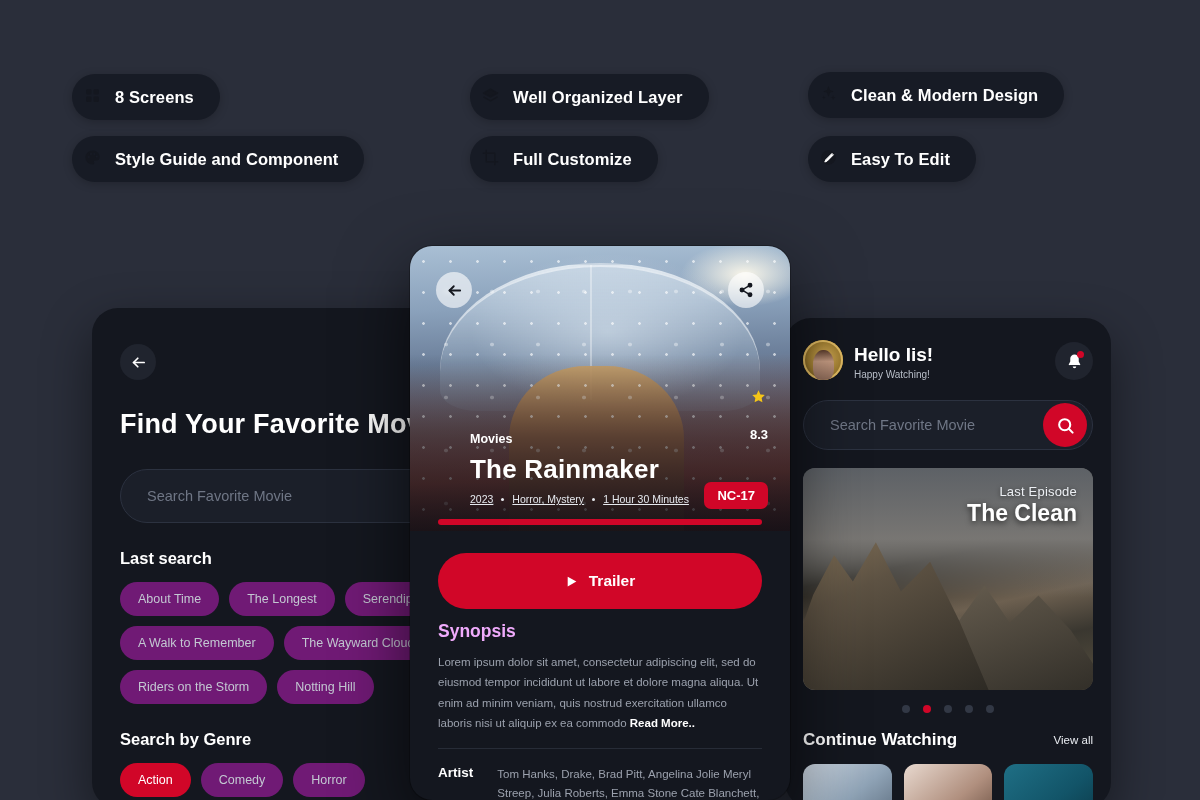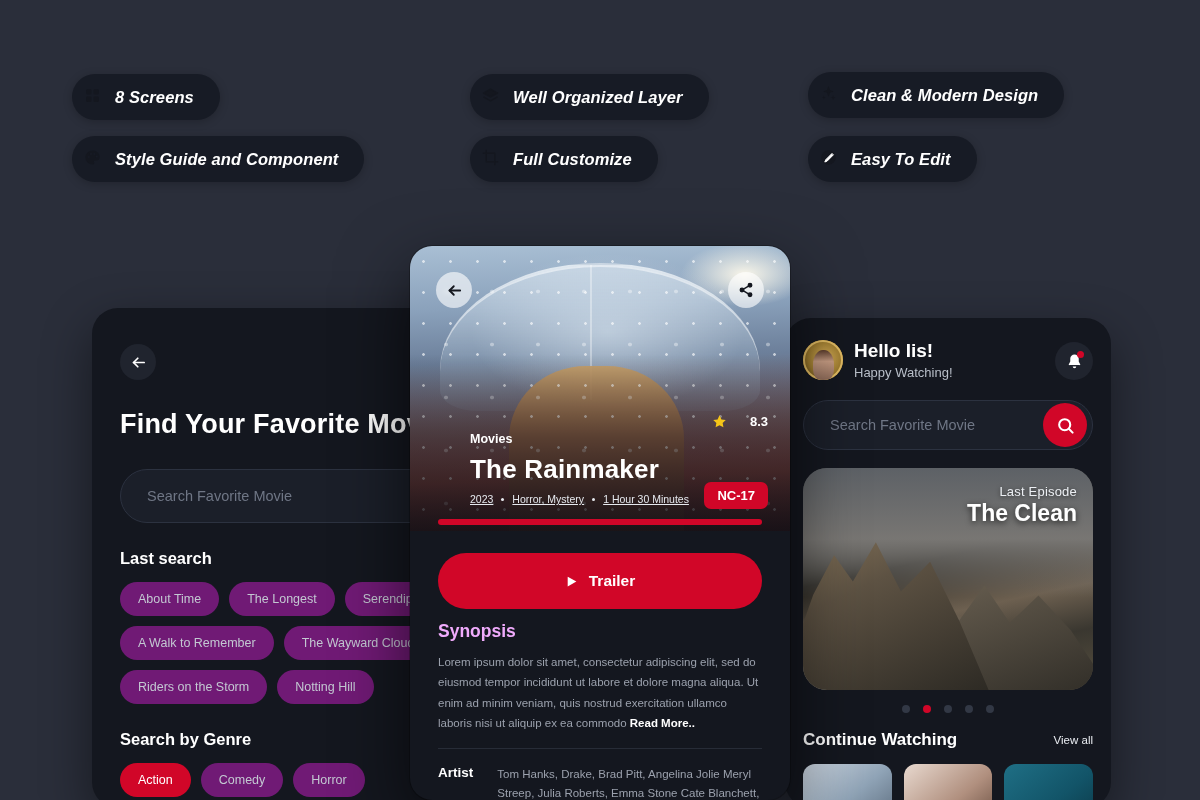--- a/index.html
+++ b/index.html
@@ -10,21 +10,20 @@
     -webkit-font-smoothing:antialiased;
   }
   #stage { position:relative; width:1200px; height:800px; }
 
   
   .badge {
     position:absolute; display:flex; align-items:center; gap:14px;
     background:#171b25; border-radius:40px;
     padding:0 26px 0 12px; height:46px;
     box-shadow:0 2px 10px rgba(0,0,0,.22);
-    font-style:italic;
   }
   .badge .blabel {
     color:#fff; font-size:16.5px; font-weight:bold; letter-spacing:.1px;
     white-space:nowrap;
   }
 
   
   .phone { position:absolute; background:#14171f; overflow:hidden; }
 
   
@@ -74,33 +73,33 @@
     background:radial-gradient(circle at 55% 45%, #d8b05a 0%, #9c7a2e 55%, #3a2f14 100%);
     box-shadow:inset 0 0 0 2px #e0ba63;
     position:relative; overflow:hidden;
   }
   .avatar::after{
     content:""; position:absolute; left:26%; top:24%; width:52%; height:76%;
     border-radius:48% 48% 35% 35%;
     background:linear-gradient(180deg,#5b3c2c 0%,#c59b82 38%,#8d6a58 100%);
   }
   .hello { color:#fff; font-size:19px; font-weight:bold; line-height:1.15; }
-  .sub { color:#b9bfc9; font-size:13px; margin-top:3px; }
+  .sub { color:#b9bfc9; font-size:10px; margin-top:3px; }
   .bell {
     margin-left:auto; width:38px; height:38px; border-radius:50%;
     background:#20242e; display:flex; align-items:center; justify-content:center;
     position:relative;
   }
   .bell .dot {
     position:absolute; right:9px; top:9px; width:7px; height:7px;
     border-radius:50%; background:#d10628;
   }
   #phone-right .searchbar { margin-top:20px; height:50px; }
   .hero {
-    margin-top:18px; height:222px; border-radius:24px; position:relative;
+    margin-top:18px; height:222px; border-radius:12px; position:relative;
     overflow:hidden;
     background:
       radial-gradient(110% 75% at 28% 96%, #e8e2d4 0%, rgba(232,226,212,0) 46%),
       linear-gradient(168deg, #4a4d52 0%, #6a6a66 16%, #2e2c27 42%, #6d6050 62%, #3a3730 78%, #57503f 100%);
   }
   .hero .peak {
     position:absolute; left:-8%; bottom:0; width:72%; height:74%;
     background:linear-gradient(155deg,#8d7a5e 0%,#5d5243 38%,#2d2a24 100%);
     clip-path:polygon(0% 100%,16% 42%,26% 18%,35% 34%,46% 10%,58% 40%,72% 22%,86% 58%,100% 100%);
   }
@@ -176,22 +175,22 @@
     background:rgba(255,255,255,.62); display:flex; align-items:center; justify-content:center;
     z-index:4; backdrop-filter:blur(2px);
   }
   .p-btn.left { left:26px; } .p-btn.right { right:26px; }
   .p-meta { position:absolute; left:28px; right:22px; bottom:26px; z-index:4;margin-left:32px; }
   .p-kicker { color:#fff; font-size:12.5px; font-weight:bold; }
   .p-title { color:#fff; font-size:26px; font-weight:bold; margin-top:8px; letter-spacing:.2px; }
   .p-sub { color:#e6e9ee; font-size:10.5px; margin-top:8px; display:flex; align-items:center; gap:8px;text-decoration:underline; }
   .p-sub .sep { width:3px; height:3px; border-radius:50%; background:#e6e9ee; display:inline-block; }
   .p-rate {
-    position:absolute; right:22px; bottom:102px; z-index:4;
-    display:flex; align-items:center; gap:23px; color:#fff; font-size:13px; font-weight:bold;
+    position:absolute; right:22px; bottom:89px; z-index:4;
+    display:flex; align-items:center; gap:23px; color:#fff; font-size:13px; font-weight:bold;flex-direction:column;
   }
   .p-nc {
     position:absolute; right:22px; bottom:22px; z-index:4;
     background:#d10628; color:#fff; font-size:13px; font-weight:bold;
     padding:6px 13px; border-radius:7px;
   }
   .p-progress {
     position:absolute; left:28px; right:28px; bottom:6px; height:6px;
     border-radius:3px; background:#d10628; z-index:4;
   }

